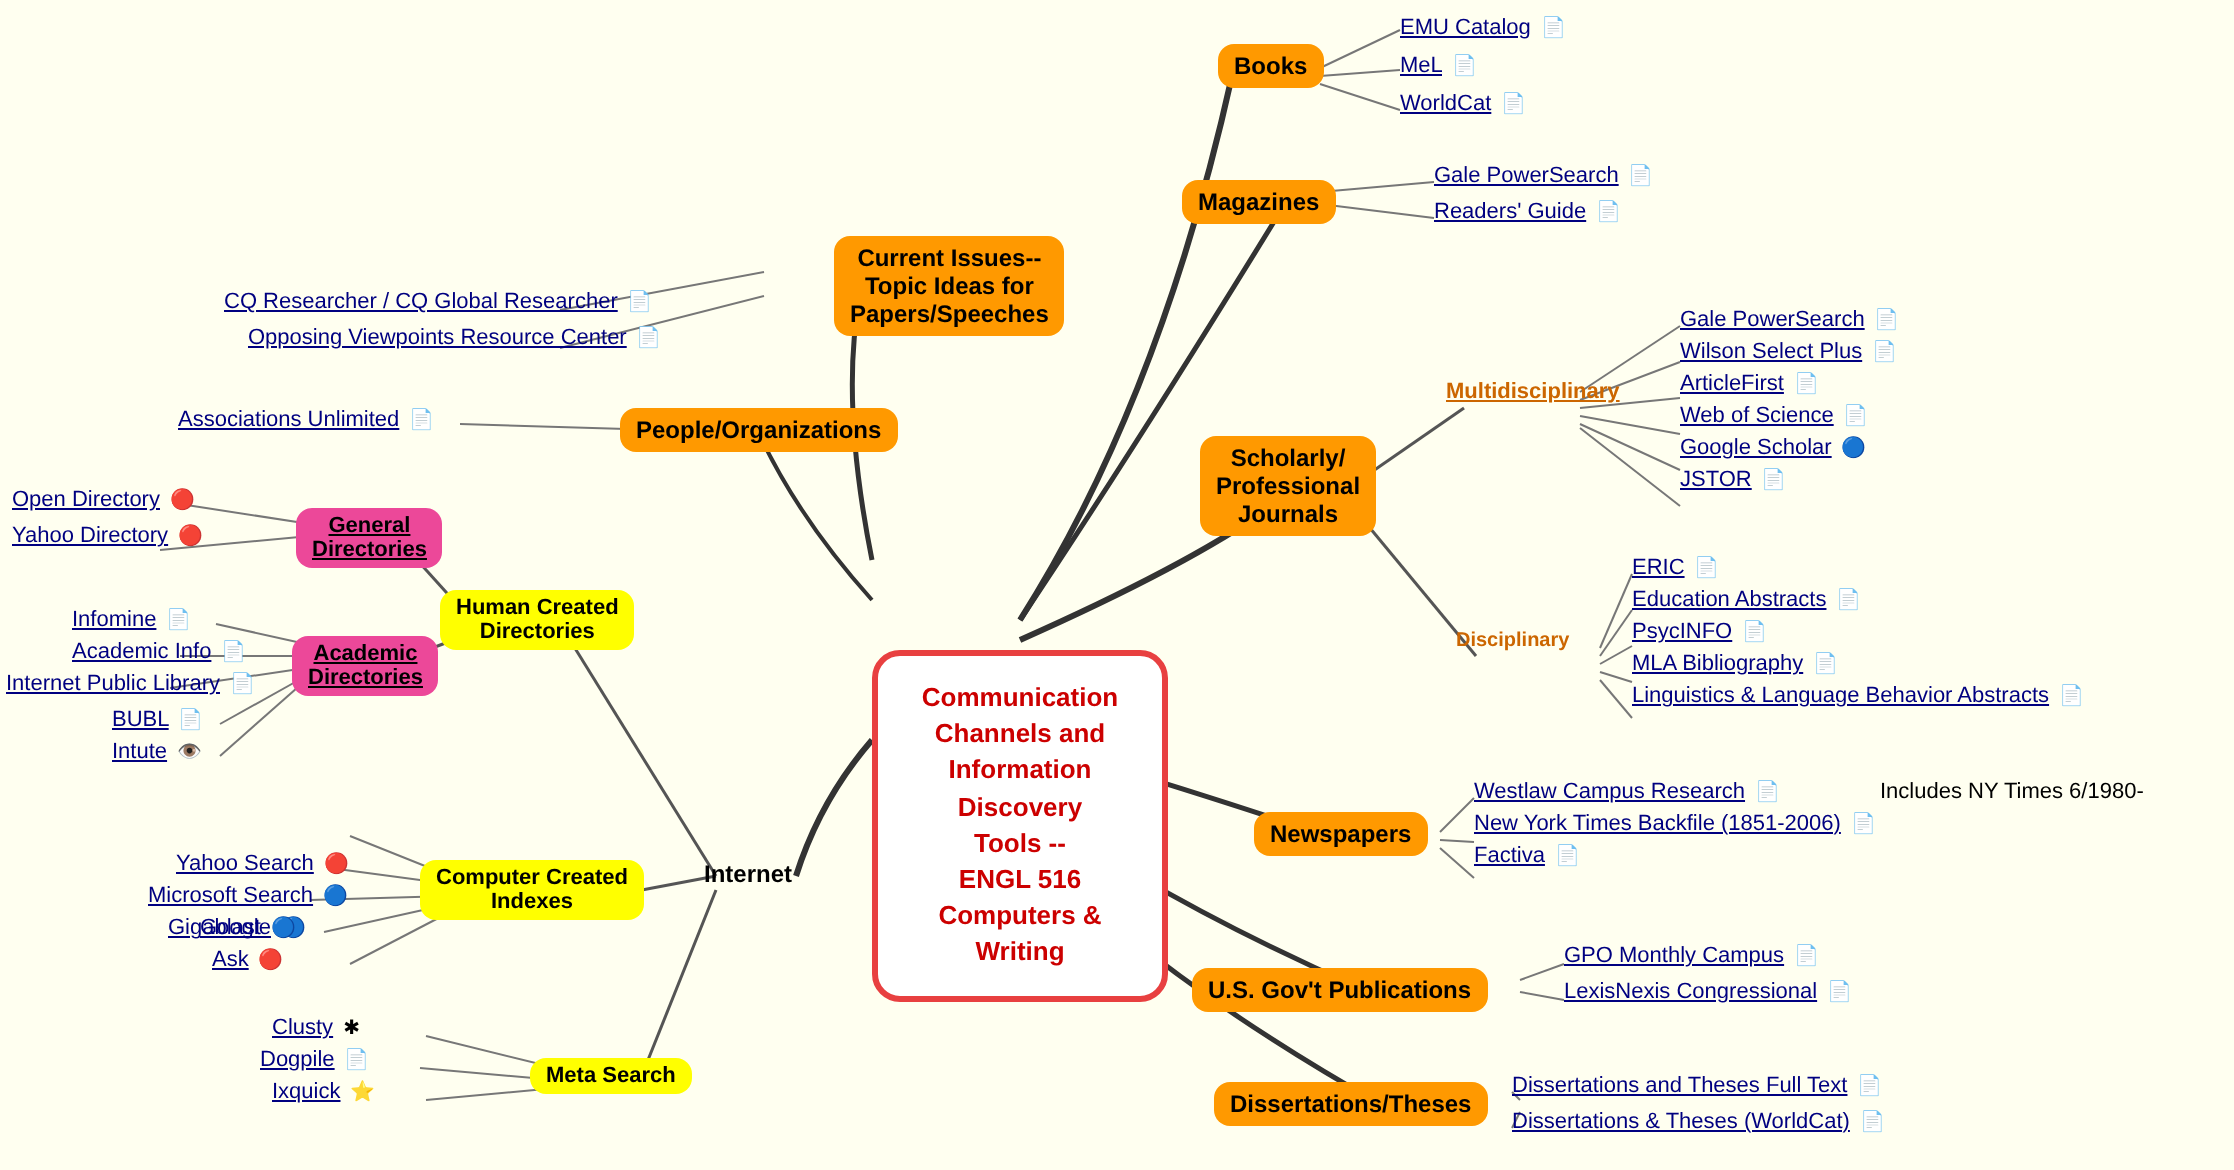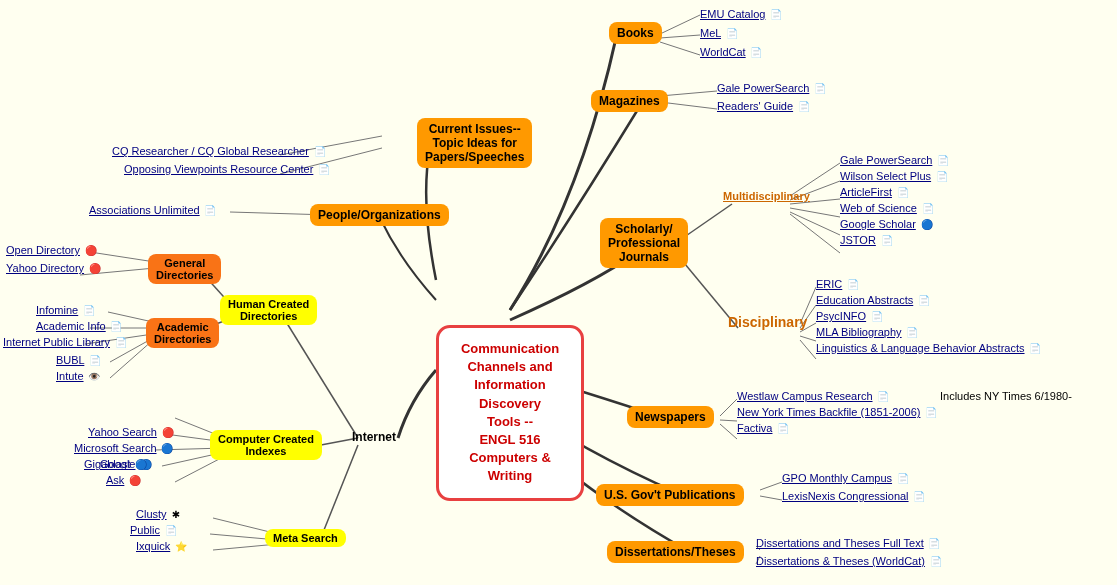--- a/index.html
+++ b/index.html
@@ -43,27 +43,28 @@
     .box-orange {
       background: #f90;
       border-radius: 8px;
       padding: 4px 8px;
       font-weight: bold;
       font-size: 12px;
       color: #000;
       display: inline-block;
     }
     .box-green {
-      background: #f97316;
+      background: #ec4899;
       border-radius: 8px;
       padding: 3px 8px;
       font-weight: bold;
       font-size: 11px;
       color: #000;
       display: inline-block;
+      text-decoration: underline;
     }
     .box-yellow {
       background: #ff0;
       border-radius: 8px;
       padding: 3px 8px;
       font-weight: bold;
       font-size: 11px;
       color: #000;
       display: inline-block;
     }
@@ -83,21 +84,21 @@
     }
     .multidisc-label {
       color: #cc6600;
       font-weight: bold;
       text-decoration: underline;
       font-size: 11px;
     }
     .disciplinary-label {
       color: #cc6600;
       font-weight: bold;
-      font-size: 14px;
+      font-size: 10px;
     }
     .internet-label {
       font-weight: bold;
       font-size: 12px;
       color: #000;
     }
   </style>
 </head>
 <body>
 
@@ -383,17 +384,17 @@
   <span class="label-link">Gigablast</span> <span class="icon-small">🔵</span>
 </div>
 <div class="node" style="left:106px; top:474px;">
   <span class="label-link">Ask</span> <span class="icon-small">🔴</span>
 </div>
 
 <div class="node" style="left:136px; top:508px;">
   <span class="label-link">Clusty</span> <span class="icon-small">✱</span>
 </div>
 <div class="node" style="left:130px; top:524px;">
-  <span class="label-link">Public</span> <span class="icon-small">📄</span>
+  <span class="label-link">Dogpile</span> <span class="icon-small">📄</span>
 </div>
 <div class="node" style="left:136px; top:540px;">
   <span class="label-link">Ixquick</span> <span class="icon-small">⭐</span>
 </div>
 
 </body></html>

